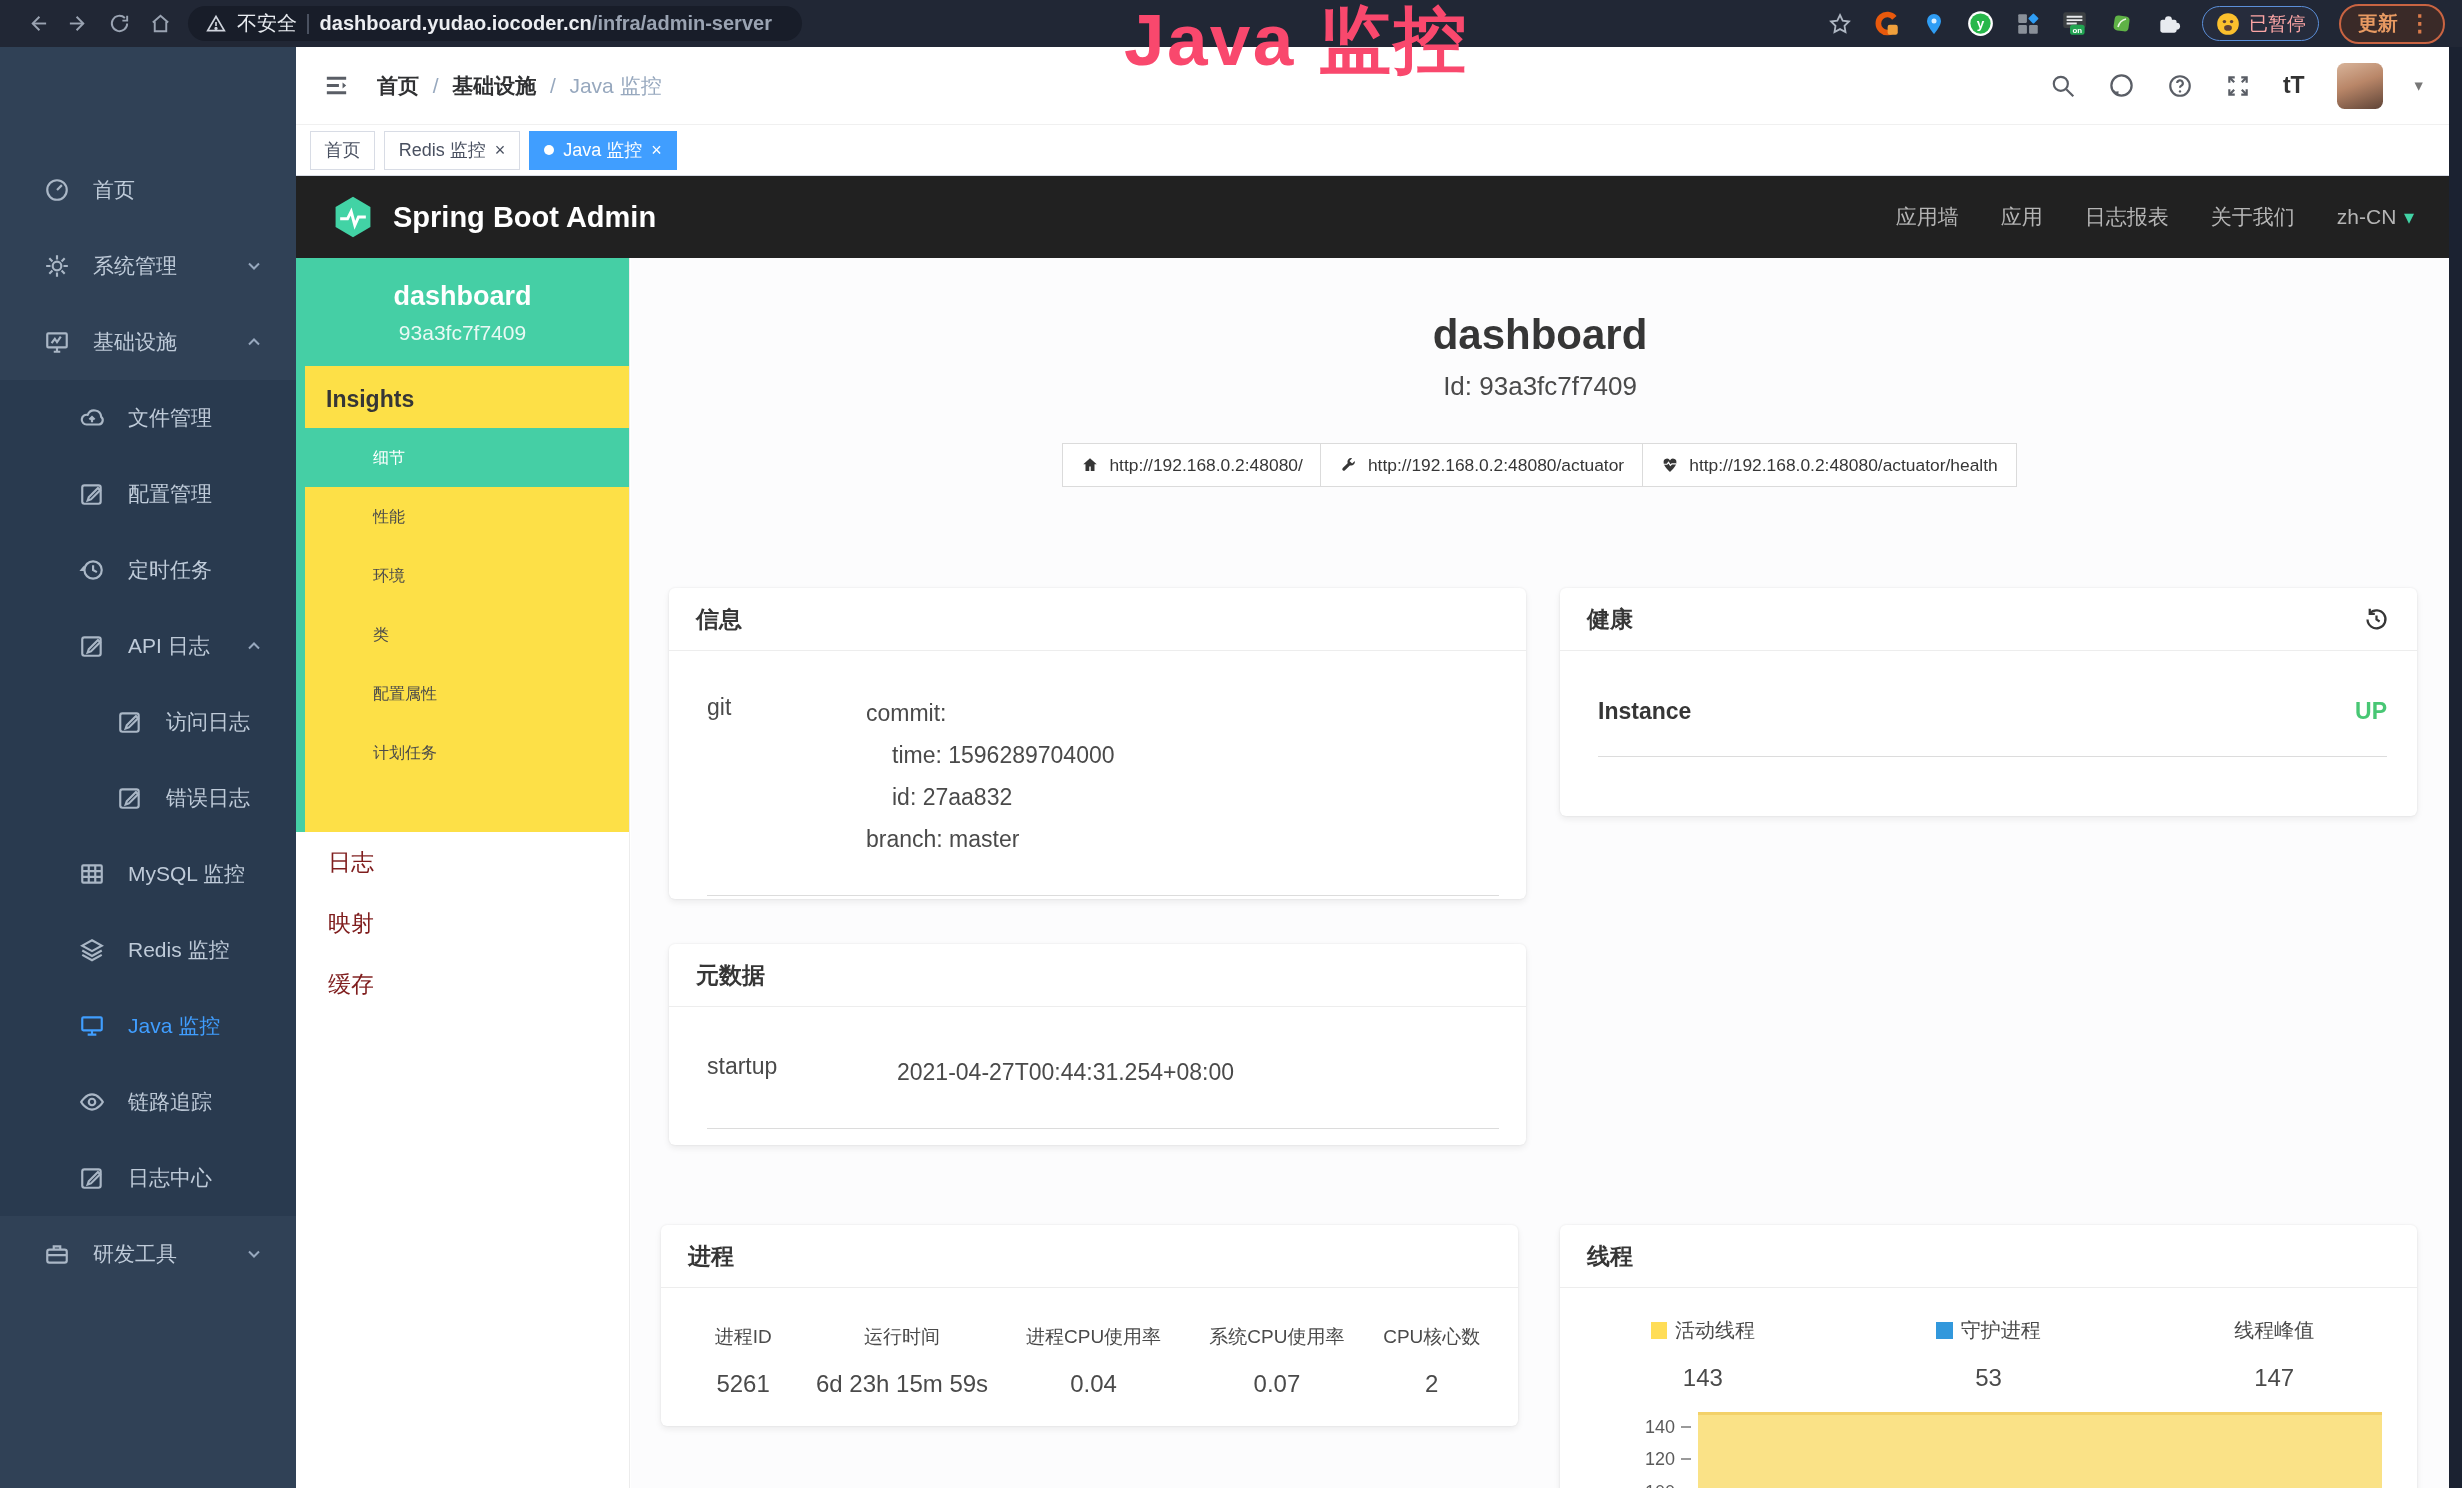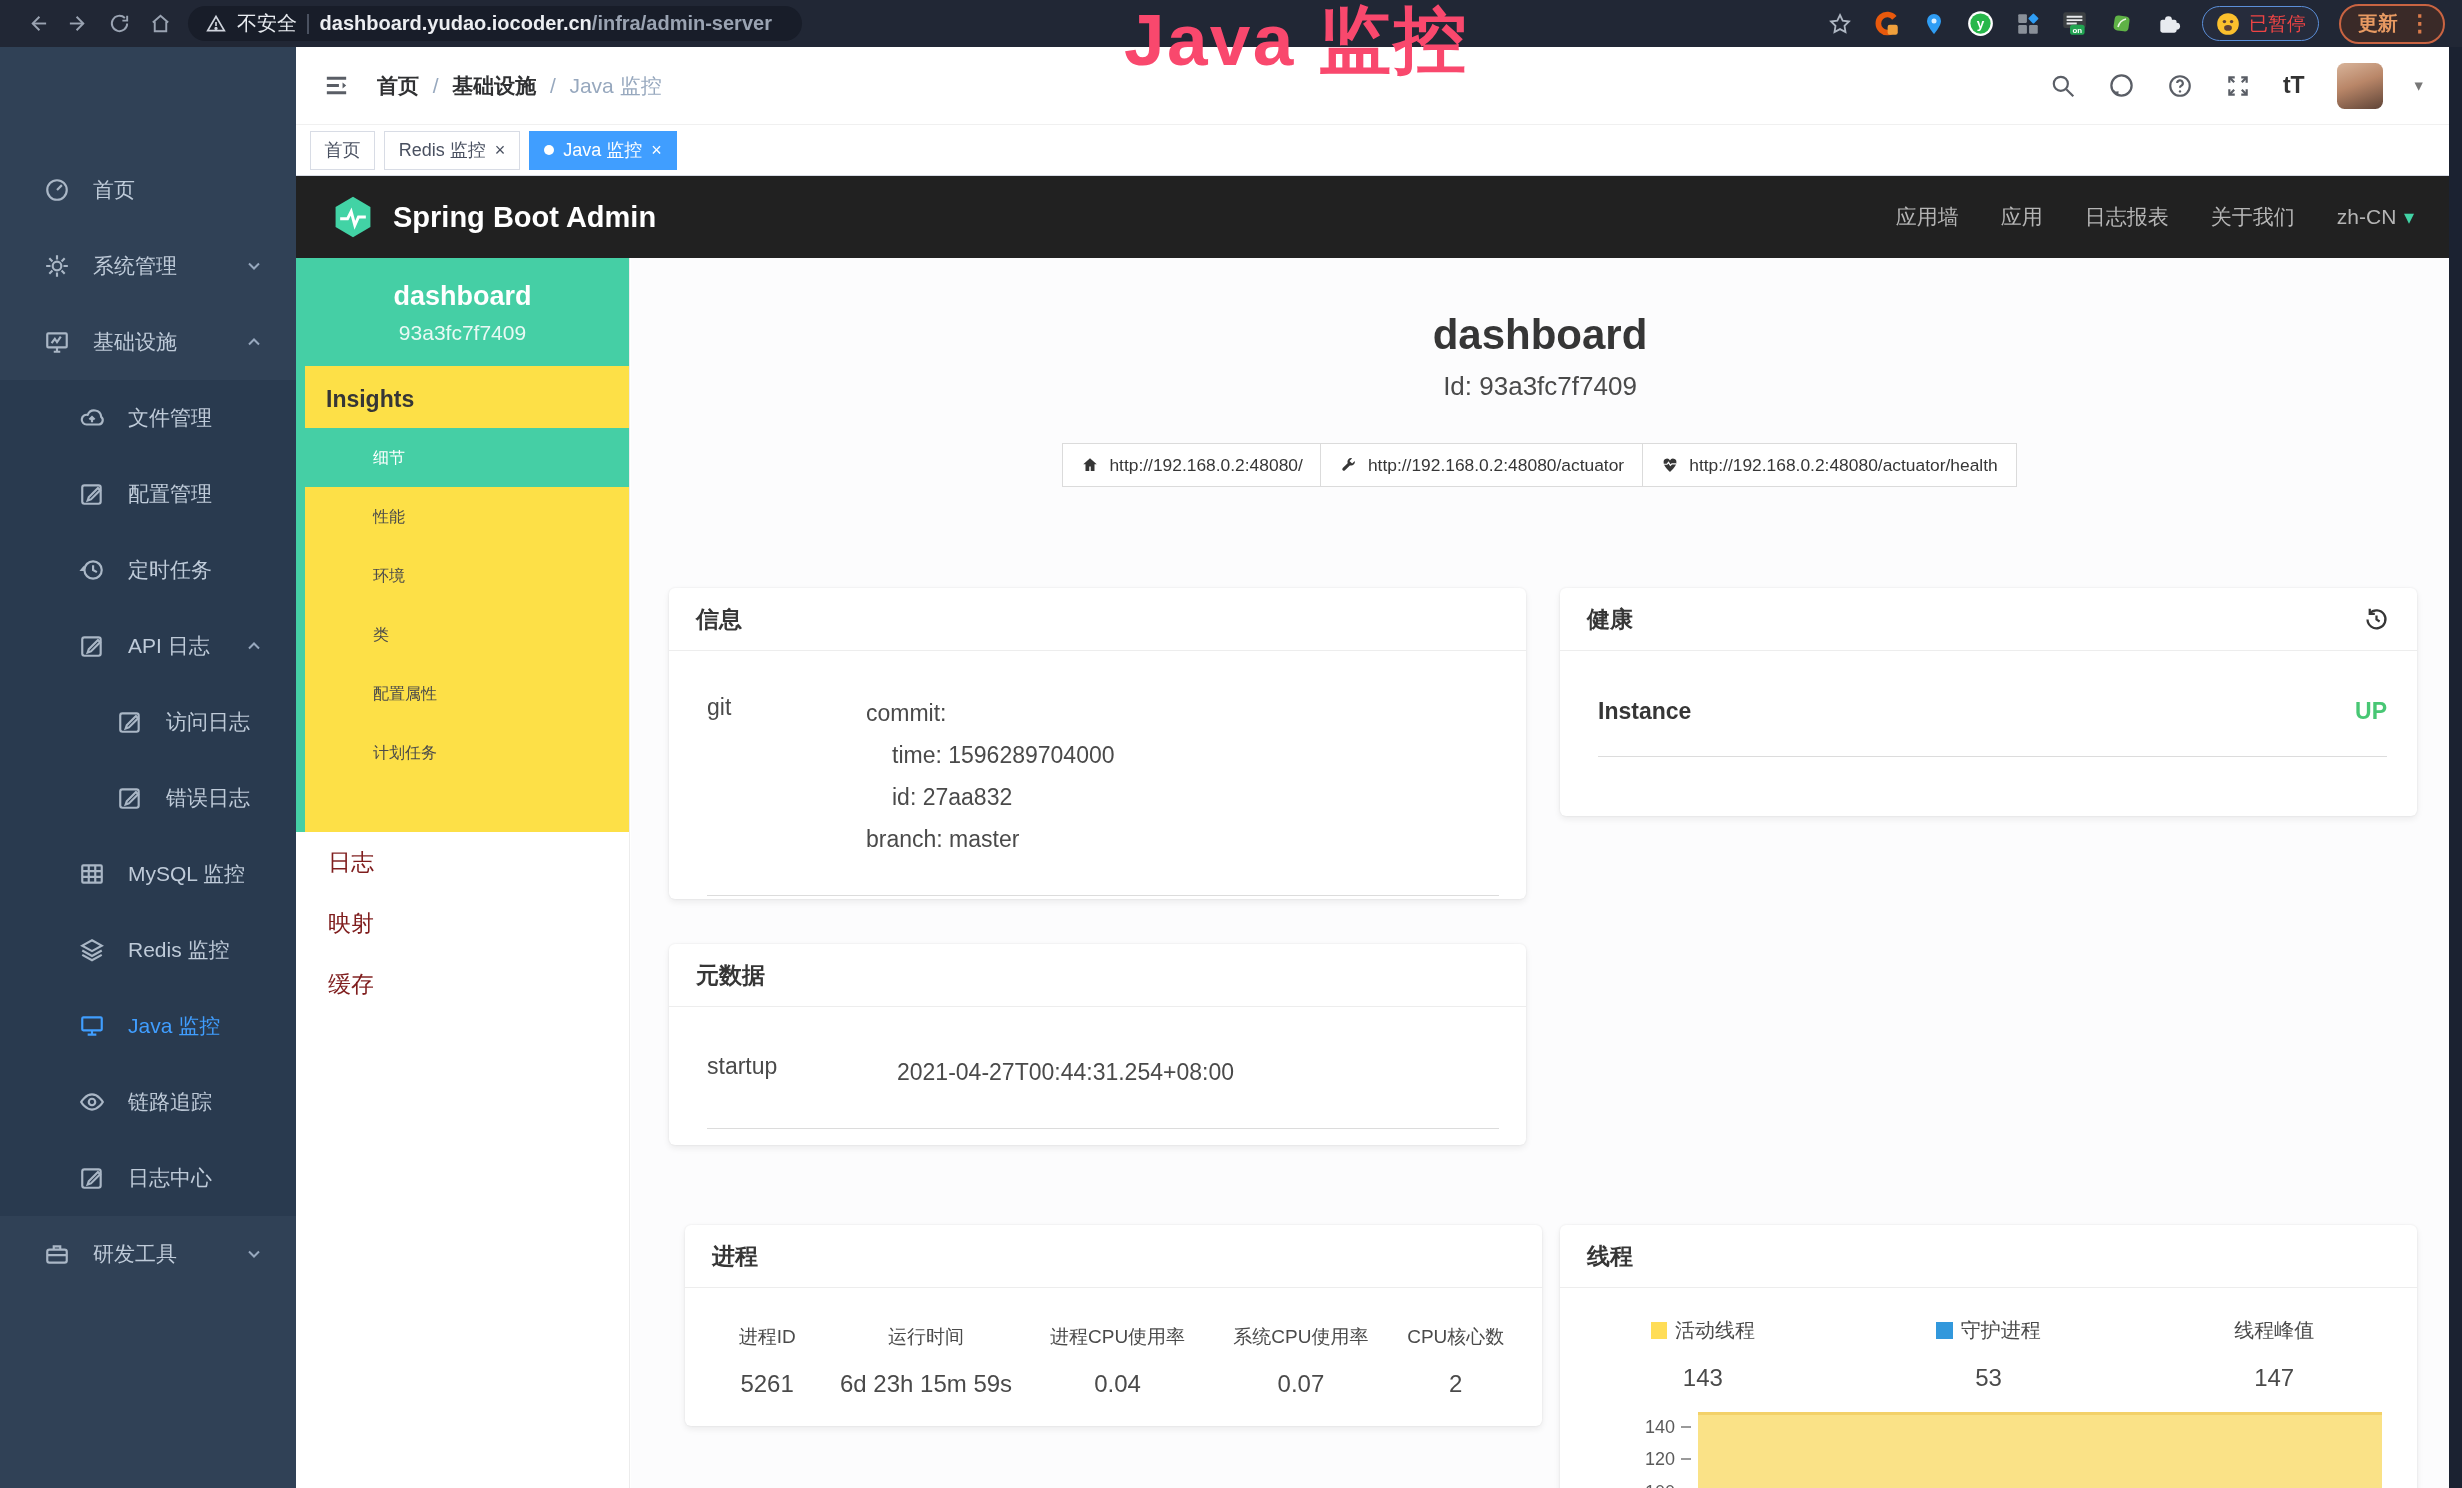--- a/index.html
+++ b/index.html
@@ -12,21 +12,21 @@
   .bnav{width:41px;height:35px;display:flex;align-items:center;justify-content:center;color:#9aa3b2;flex:0 0 auto;}
   .url-pill{margin-left:7.6px;height:35px;width:614px;background:#181d29;border-radius:17.4px;display:flex;align-items:center;padding:0 18px;box-sizing:border-box;gap:10.6px;flex:0 0 auto;}
   .url-pill .warn{color:#cfd4dd;}
   .sec-label{color:#e8ebf0;font-size:20px;white-space:nowrap;}
   .url-sep{width:1.5px;height:20px;background:#4a5160;}
   .url-text{font-size:20px;white-space:nowrap;overflow:hidden;}
   .url-host{color:#eceef2;font-weight:bold;}
   .url-path{color:#9aa3b2;font-weight:bold;}
   .brow-right{margin-left:auto;display:flex;align-items:center;gap:20px;}
   .ext{width:27px;height:27px;display:flex;align-items:center;justify-content:center;position:relative;}
-  .paused-pill{height:33px;border:1.5px solid #5b8fd9;border-radius:18px;display:flex;align-items:center;gap:7.6px;padding:0 12px;color:#ef4444;font-size:19px;background:#262c3c;}
+  .paused-pill{height:33px;border:1.5px solid #5b8fd9;border-radius:18px;display:flex;align-items:center;gap:7.6px;padding:0 12px;color:#fca5a5;font-size:19px;background:#262c3c;}
   .update-pill{height:36px;border:2.3px solid #c96442;border-radius:20px;display:flex;align-items:center;gap:10.6px;padding:0 12px 0 16.7px;color:#e89a62;font-size:20px;font-weight:bold;background:#3a2a28;}
   .update-pill .dots{font-size:23px;color:#d97a4a;font-weight:bold;}
 
   
   .annotation{position:absolute;left:1124px;top:-7.6px;font-size:73px;font-weight:bold;color:#f9486d;z-index:100;letter-spacing:2.3px;white-space:nowrap;}
 
   
   .right-strip{position:absolute;top:47px;right:0;width:13px;bottom:0;background:#1b2231;z-index:4;}
 
   
@@ -89,21 +89,21 @@
   .sba-sub{margin-top:12px;text-align:center;font-size:26px;color:#4a4a4a;}
   .sba-links{margin-top:41px;display:flex;justify-content:center;}
   .link-box{display:flex;align-items:center;gap:10.6px;border:1.5px solid #dbdbdb;margin-left:-1.5px;padding:10.6px 18px;font-size:17.4px;color:#363636;background:#fff;cursor:pointer;}
   .link-box .lic{color:#363636;}
 
   .card{position:absolute;background:#fff;border-radius:6px;box-shadow:0 3px 7.6px rgba(0,0,0,.07),0 0 2.3px rgba(0,0,0,.08);overflow:hidden;}
   .card-h{height:62px;display:flex;align-items:center;justify-content:space-between;padding:0 27px;font-size:23px;font-weight:bold;color:#363636;border-bottom:1.5px solid #ededed;}
   .c-info{left:38px;top:330px;width:857px;height:311px;}
   .c-health{left:929px;top:330px;width:857px;height:228px;}
   .c-meta{left:38px;top:686px;width:857px;height:201px;}
-  .c-proc{left:54px;top:967px;width:857px;height:201px;}
+  .c-proc{left:30px;top:967px;width:857px;height:201px;}
   .c-thr{left:929px;top:967px;width:857px;height:531px;}
 
   .kv{display:flex;margin:41px 27px 0 38px;padding-bottom:35px;border-bottom:1.5px solid #dcdcdc;font-size:23px;color:#4a4a4a;}
   .kv .k{width:159px;flex:0 0 auto;padding-top:1.5px;}
   .kv .v{flex:1;line-height:42px;}
   .kv .ind{padding-left:26px;}
   .c-meta .kv{margin-top:44px;}
   .c-meta .k{width:190px;}
 
   .hrow{display:flex;justify-content:space-between;align-items:center;margin:47px 30px 4px 38px;padding-bottom:31px;border-bottom:1.5px solid #dcdcdc;font-size:23px;}

